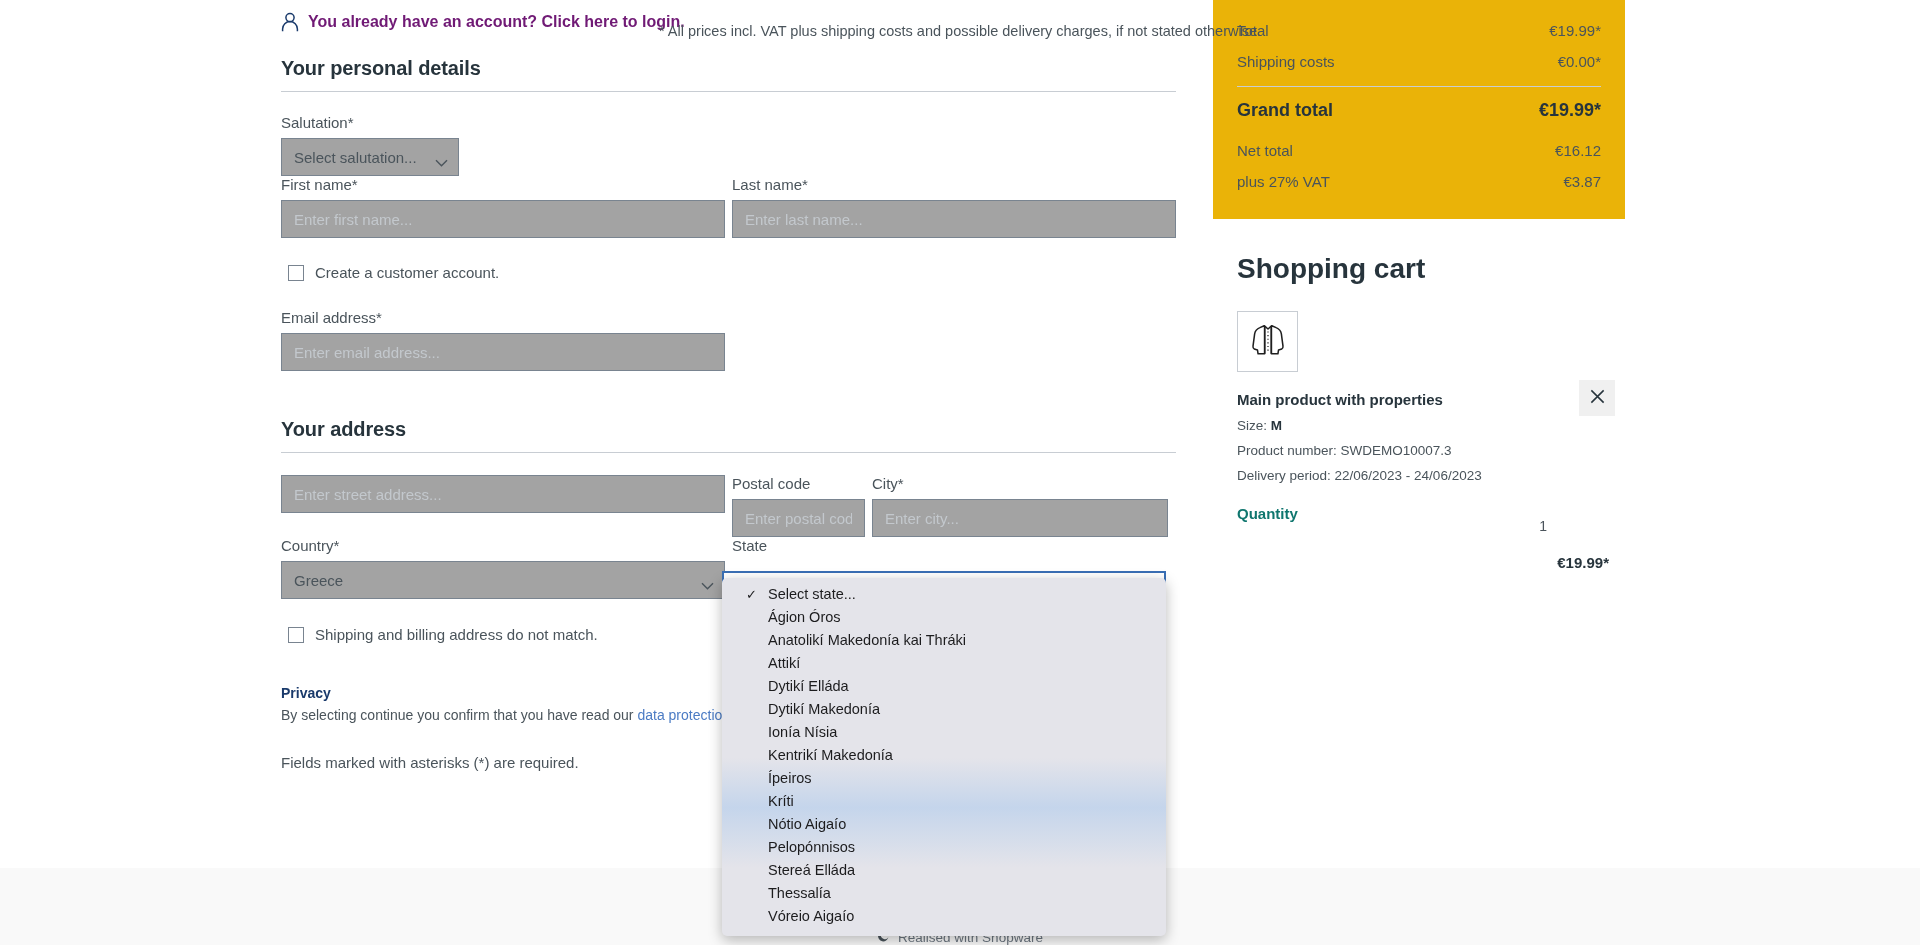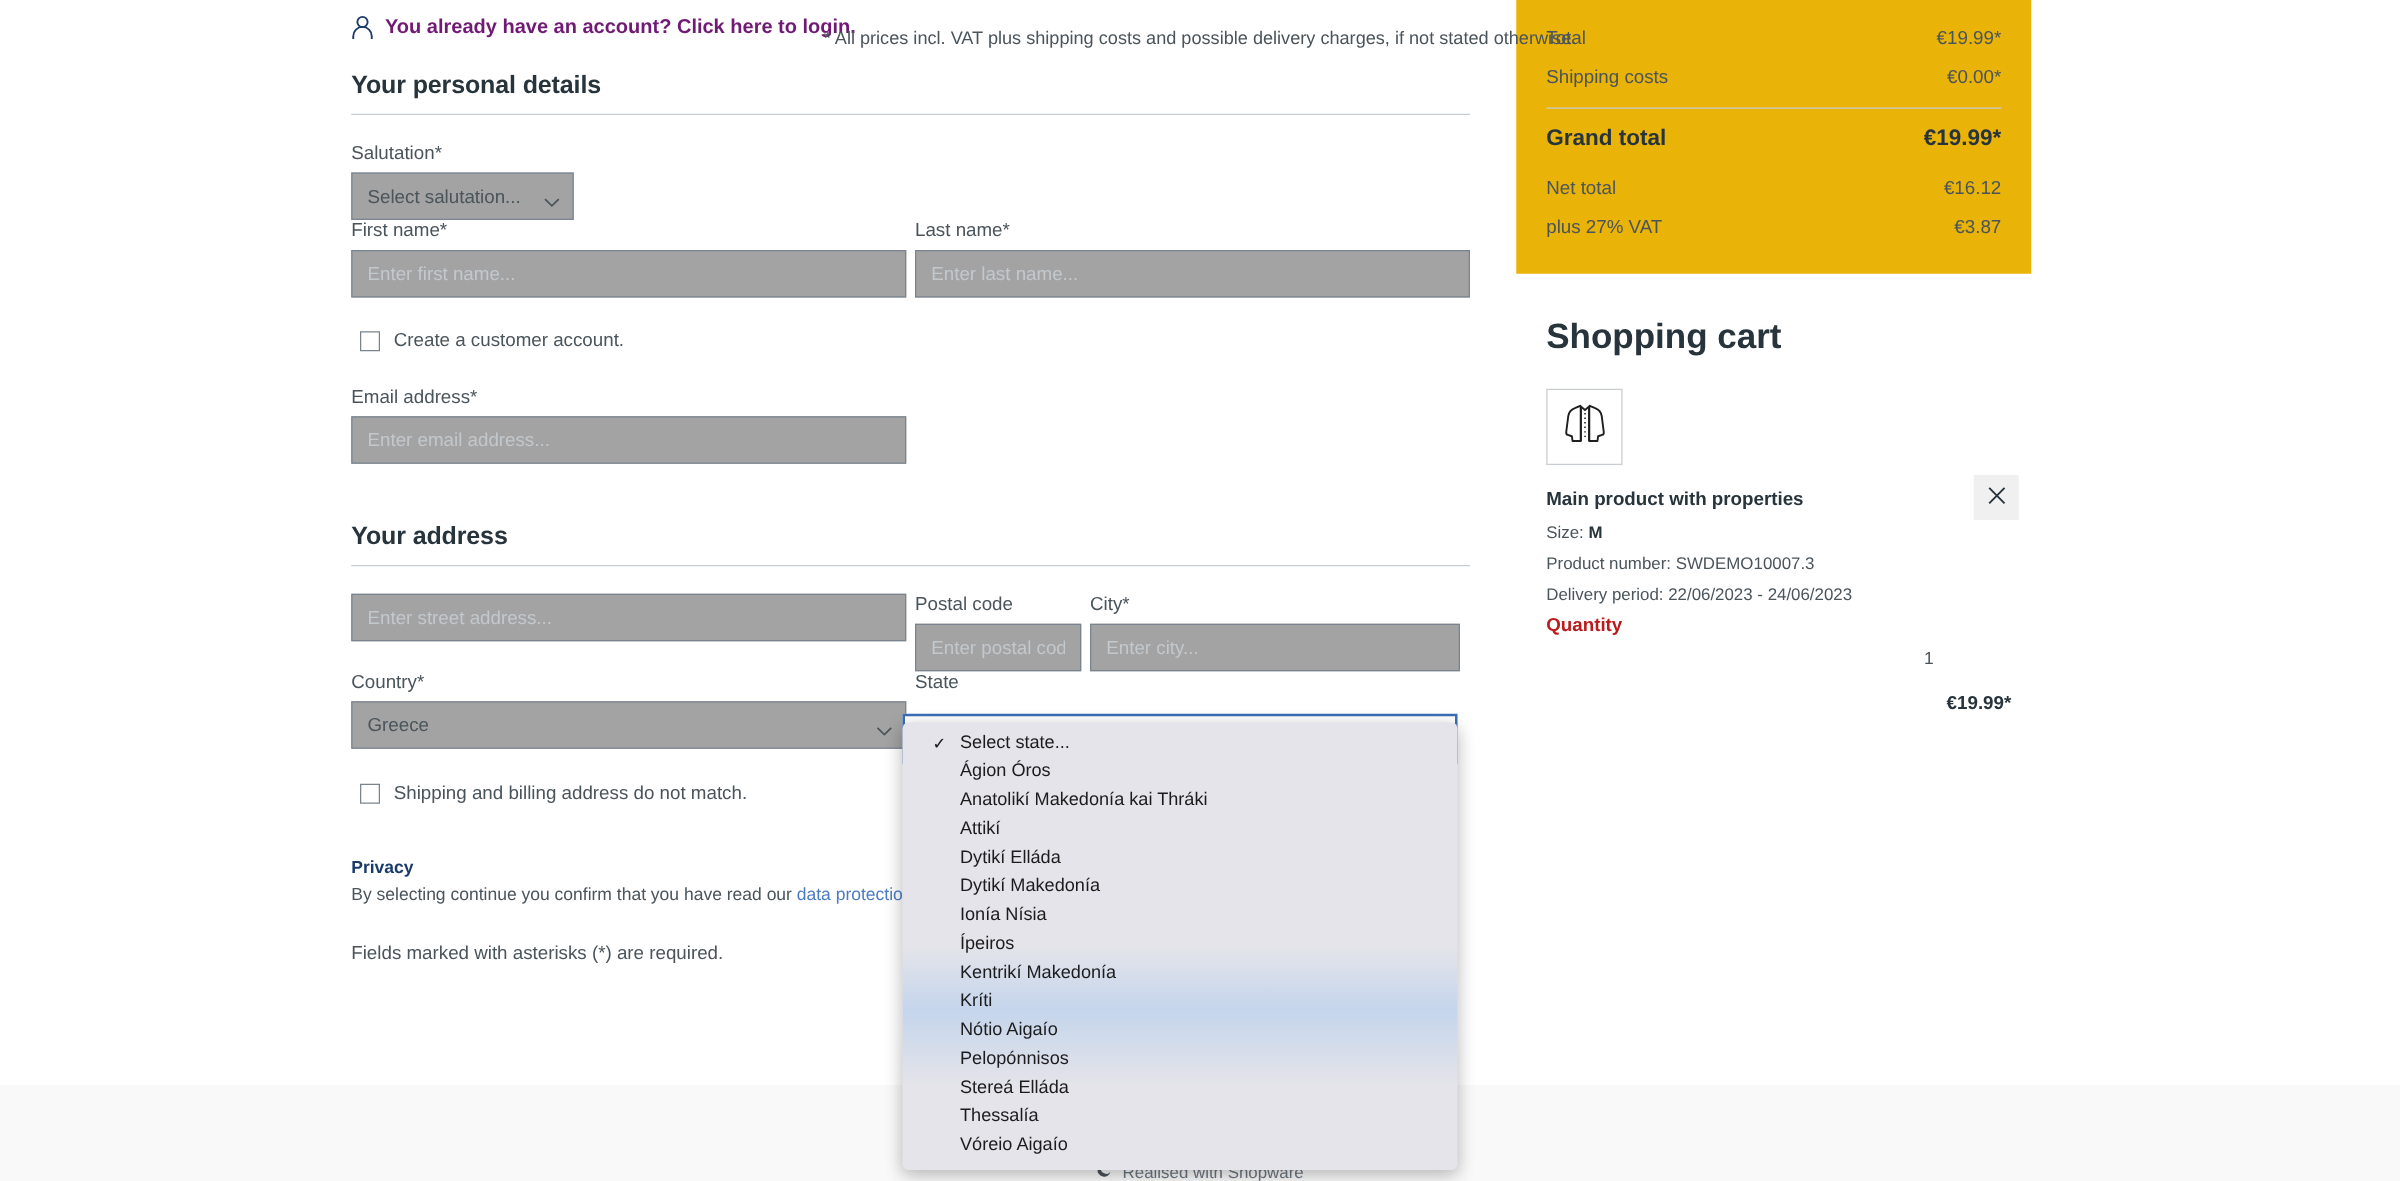--- a/index.html
+++ b/index.html
@@ -96,21 +96,21 @@
   .cart-head { font-size: 28px; font-weight: bold; color:#27343c; margin: 34px 0 0 24px; }
 
   .cart-item { position: relative; margin: 26px 0 0 24px; }
   .thumb {
     width: 61px; height: 61px; border: 1px solid #c8cdd3; background:#fff;
     display:flex; align-items:center; justify-content:center;
   }
   .prod-name { font-size: 15px; font-weight: bold; color:#27343c; margin-top: 19px; }
   .prod-meta { font-size: 13.5px; color:#4a545b; margin-top: 10px; }
   .prod-meta b { color:#27343c; }
-  .qty-label { font-size: 15px; font-weight: bold; color:#b91c1c; margin-top: 9px; }
+  .qty-label { font-size: 15px; font-weight: bold; color:#0f766e; margin-top: 22px; }
   .qty-val { position: absolute; right: 78px; top: 207px; font-size: 14px; color:#4a545b; }
   .line-price { position:absolute; right: 16px; top: 243px; font-size: 15px; font-weight: bold; color:#27343c; }
   .remove-btn {
     position:absolute; right: 10px; top: 69px;
     width: 36px; height: 36px; background: #f0f0f0; border: none; cursor: pointer;
     display:flex; align-items:center; justify-content:center;
   }
 
   
   .footer {
@@ -272,22 +272,22 @@
     <div class="dd-opt first">
       <span class="dd-check">✓</span>
       <span>Select state...</span>
     </div>
     <div class="dd-opt"><span>Ágion Óros</span></div>
     <div class="dd-opt"><span>Anatolikí Makedonía kai Thráki</span></div>
     <div class="dd-opt"><span>Attikí</span></div>
     <div class="dd-opt"><span>Dytikí Elláda</span></div>
     <div class="dd-opt"><span>Dytikí Makedonía</span></div>
     <div class="dd-opt"><span>Ionía Nísia</span></div>
+    <div class="dd-opt"><span>Kentrikí Makedonía</span></div>
     <div class="dd-opt"><span>Ípeiros</span></div>
-    <div class="dd-opt"><span>Kentrikí Makedonía</span></div>
     <div class="dd-opt"><span>Kríti</span></div>
     <div class="dd-opt"><span>Nótio Aigaío</span></div>
     <div class="dd-opt"><span>Pelopónnisos</span></div>
     <div class="dd-opt"><span>Stereá Elláda</span></div>
     <div class="dd-opt"><span>Thessalía</span></div>
     <div class="dd-opt"><span>Vóreio Aigaío</span></div>
   </div>
 
   <div class="side">
 

